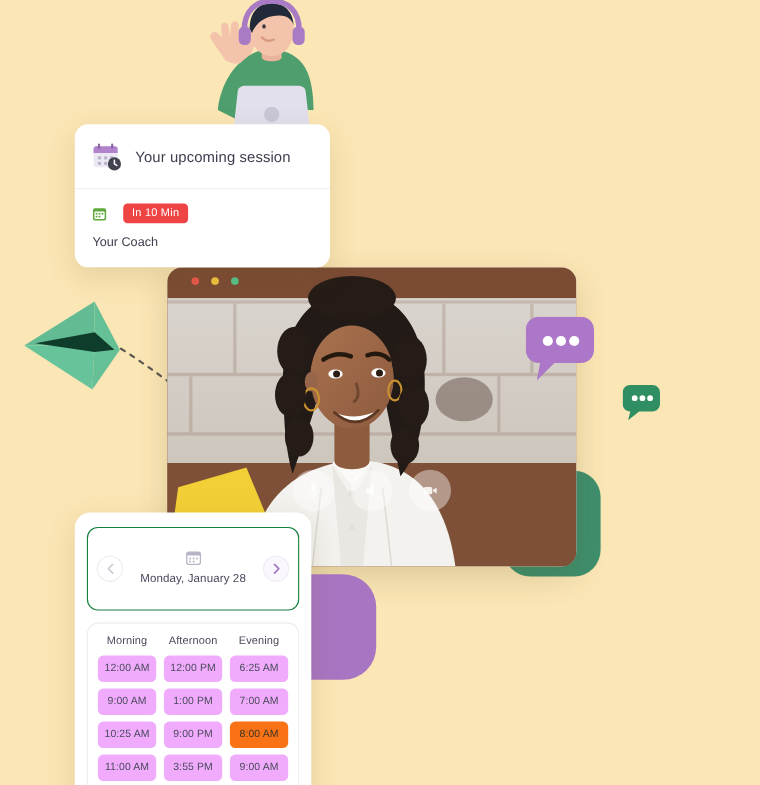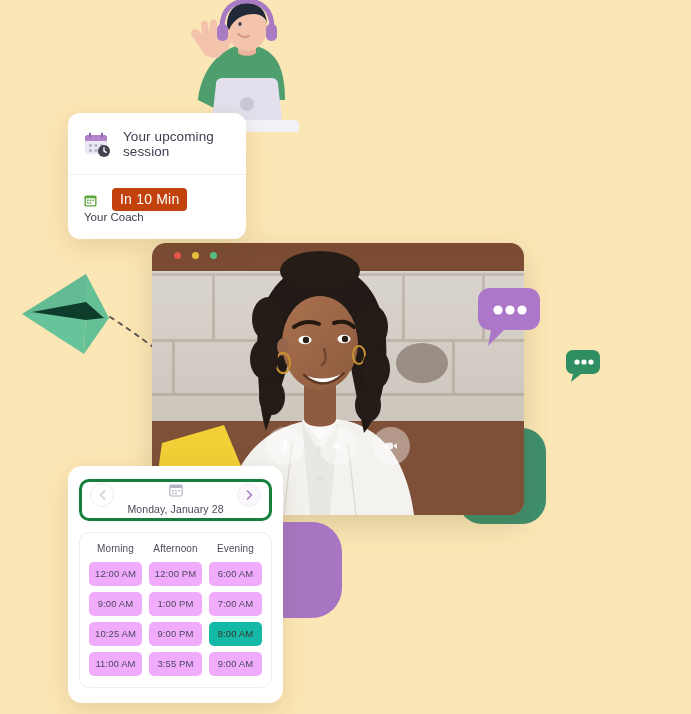--- a/index.html
+++ b/index.html
@@ -51,56 +51,56 @@
   }
   .vc-btn svg{width:16px;height:16px;}
 
   
   .bubble{position:absolute;}
   .bubble.big{left:478px;top:288px;width:62px;height:58px;}
   .bubble.small{left:566px;top:350px;width:34px;height:32px;}
 
   
   .session-card{
-    position:absolute;left:68px;top:113px;width:178px;
+    position:absolute;left:68px;top:113px;width:232px;
     background:#fff;border-radius:12px;
     box-shadow:0 8px 26px rgba(120,95,40,.16);
     overflow:hidden;
   }
   .session-head{
     display:flex;align-items:center;gap:12px;
     padding:16px 16px 15px 16px;
     border-bottom:1px solid #eeeef3;
   }
   .session-head .title{
     font-size:13.5px;color:#3d3d4e;letter-spacing:.1px;
   }
   .cal-icon{width:27px;height:27px;flex:none;}
   .session-body{padding:13px 16px 16px 16px;}
   .row-when{display:flex;align-items:center;gap:8px;}
   .mini-cal{width:13px;height:13px;flex:none;}
   .when-text{font-size:11.5px;color:#3d3d4e;letter-spacing:.1px;}
   .badge{
-    margin-left:7px;background:#c2410c;color:#fff;
-    font-size:14px;padding:3px 8px 4px;border-radius:4px;
+    margin-left:7px;background:#ef4444;color:#fff;
+    font-size:10px;padding:3px 8px 4px;border-radius:4px;
     letter-spacing:.2px;white-space:nowrap;
   }
-  .coach-label{font-size:11.5px;color:#3d3d4e;}
+  .coach-label{margin-top:12px;font-size:11.5px;color:#3d3d4e;}
   .coach-name{margin-top:2px;font-size:11px;color:#6c6c80;}
 
   
   .sched-card{
     position:absolute;left:68px;top:466px;width:215px;
     background:#fff;border-radius:14px;
     box-shadow:0 8px 26px rgba(120,95,40,.16);
     padding:13px 11px 15px 11px;box-sizing:border-box;
   }
   .date-nav{
-    border:3px solid #15803d;border-radius:10px;
-    padding:1px 8px;display:flex;justify-content:space-between;
+    border:1px solid #15803d;border-radius:10px;
+    padding:20px 8px;display:flex;align-items:center;justify-content:space-between;
   }
   .nav-btn{
     width:22px;height:22px;border-radius:50%;border:1px solid #ececf2;
     display:flex;align-items:center;justify-content:center;flex:none;
     background:#fff;
   }
   .nav-btn.next{border-color:#f0ebf7;background:#faf7fd;}
   .nav-btn svg{width:7px;height:10px;}
   .date-mid{text-align:center;flex:1;}
   .date-mid .cal-sm{width:14px;height:14px;display:block;margin:0 auto 2px;}
@@ -112,21 +112,21 @@
   }
   .slots-grid{display:grid;grid-template-columns:repeat(3,1fr);gap:6px 7px;}
   .col-head{
     text-align:center;font-size:10px;color:#4a4a5c;
     padding-bottom:2px;letter-spacing:.1px;
   }
   .slot{
     background:#f0abfc;border-radius:5px;text-align:center;
     font-size:9.5px;color:#4a4a5c;padding:6px 0 7px;letter-spacing:.1px;
   }
-  .slot.sel{background:#14b8a6;color:#3d3528;}
+  .slot.sel{background:#f97316;color:#3d3528;}
 </style>
 </head>
 <body>
 
 <div class="stage">
 
   <div class="green-square"></div>
 
   <div class="plane">
     <svg viewBox="0 0 170 100" xmlns="http://www.w3.org/2000/svg">
@@ -368,21 +368,21 @@
       </div>
     </div>
 
     <div class="slots-box">
       <div class="slots-grid" id="slots-grid">
           <div class="col-head">Morning</div>
           <div class="col-head">Afternoon</div>
           <div class="col-head">Evening</div>
           <div class="slot">12:00 AM</div>
           <div class="slot">12:00 PM</div>
-          <div class="slot">6:00 AM</div>
+          <div class="slot">6:25 AM</div>
           <div class="slot">9:00 AM</div>
           <div class="slot">1:00 PM</div>
           <div class="slot">7:00 AM</div>
           <div class="slot">10:25 AM</div>
           <div class="slot">9:00 PM</div>
           <div class="slot sel">8:00 AM</div>
           <div class="slot">11:00 AM</div>
           <div class="slot">3:55 PM</div>
           <div class="slot">9:00 AM</div>
         </div>

